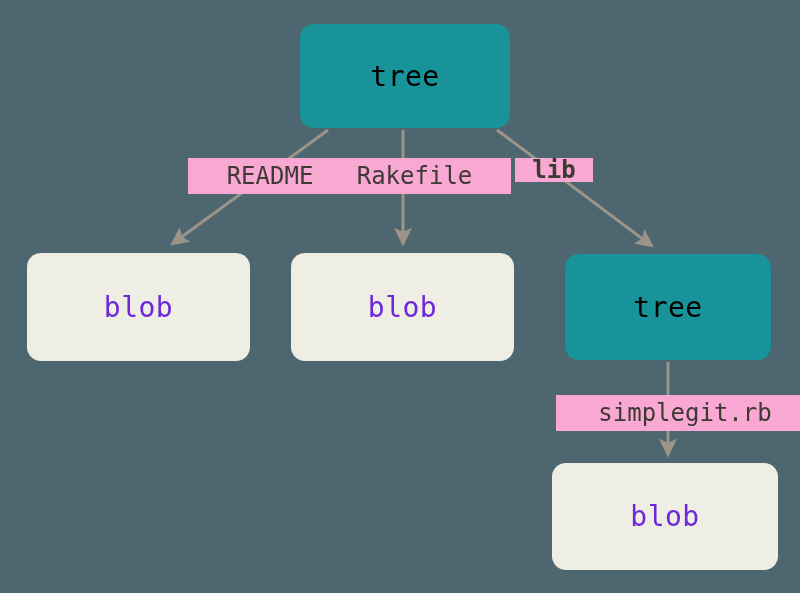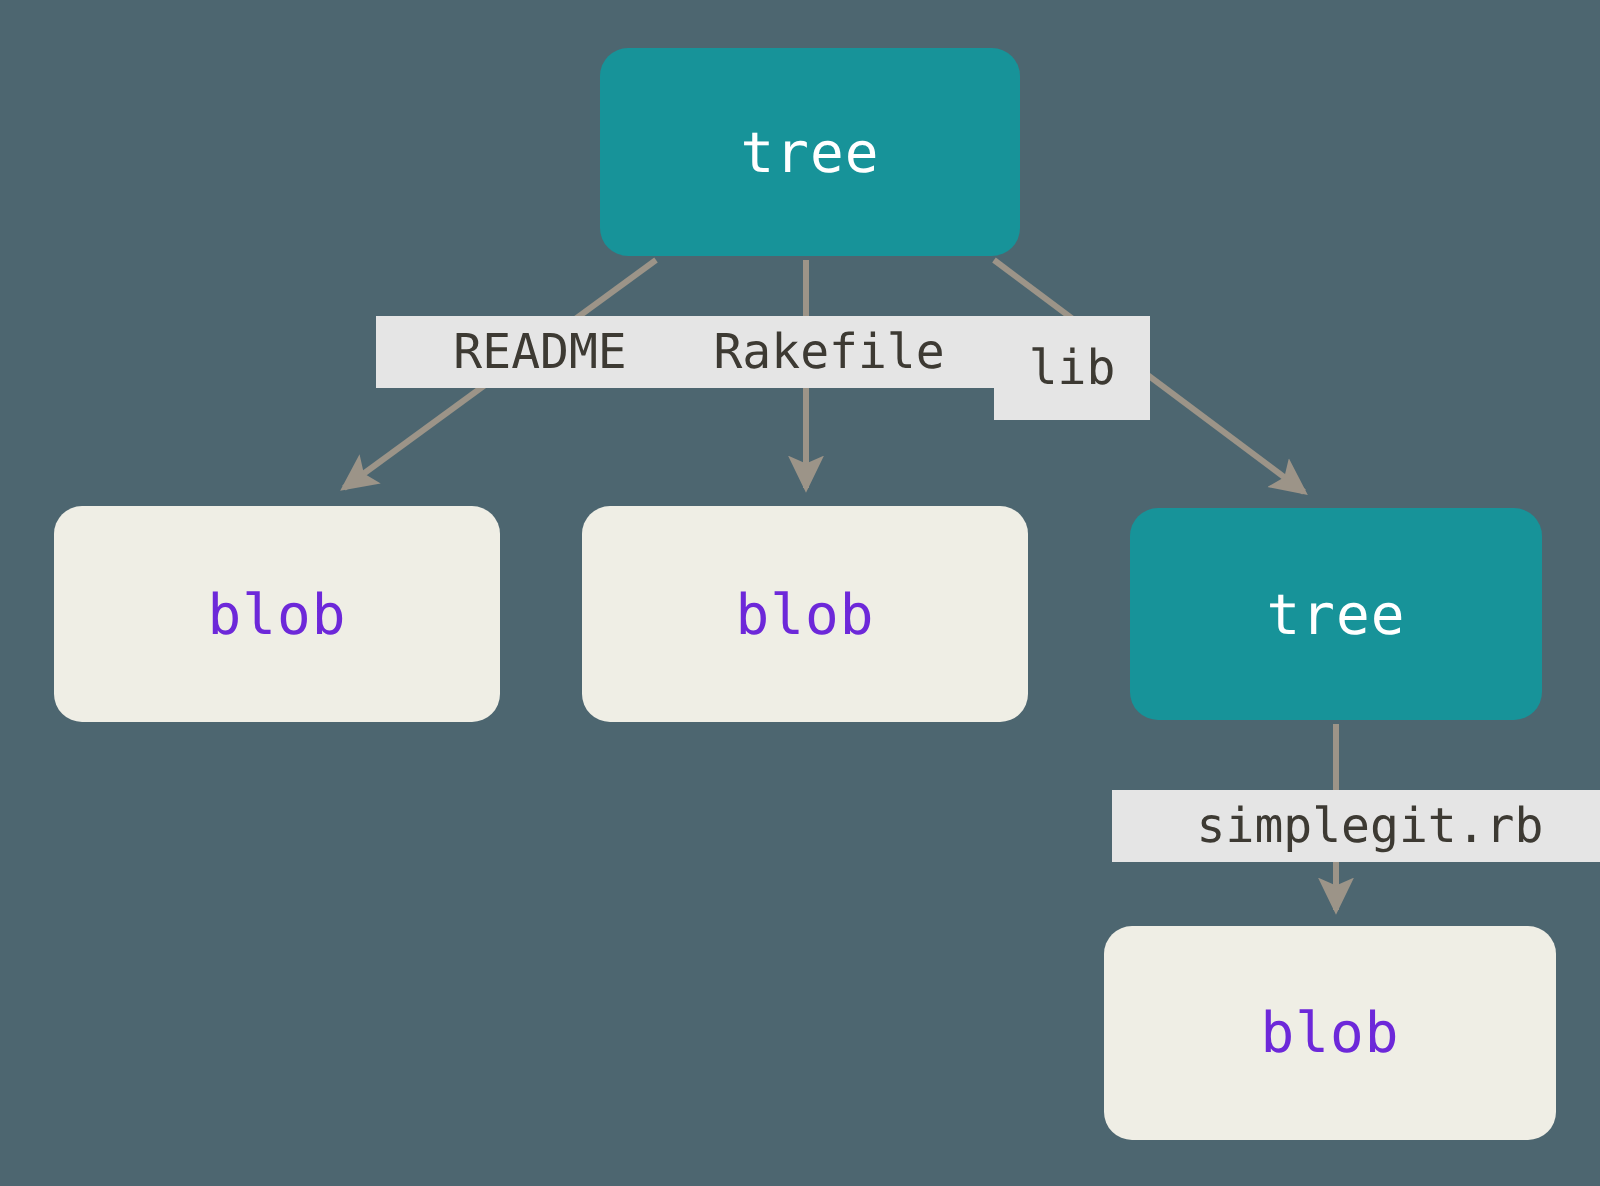--- a/index.html
+++ b/index.html
@@ -36,29 +36,29 @@
     display: flex;
     align-items: center;
     justify-content: center;
     font-family: "DejaVu Sans Mono", monospace;
     font-size: 28px;
     letter-spacing: 0.5px;
     box-sizing: border-box;
   }
   .node.tree {
     background: #179399;
-    color: #ffffff;
+    color: #000000;
   }
   .node.blob {
     background: #efeee5;
     color: #6d28d9;
   }
   .edge-label {
     position: absolute;
-    background: #e5e5e5;
+    background: #f9a8d4;
     color: #3d3a33;
     font-family: "DejaVu Sans Mono", monospace;
     font-size: 24px;
     display: flex;
     align-items: center;
     justify-content: center;
     box-sizing: border-box;
     white-space: pre;
     letter-spacing: 0px;
   }
@@ -99,17 +99,17 @@
   <div class="node tree" style="left:565px; top:254px; width:206px; height:106px;">
     <span>tree</span>
   </div>
 
   <div class="node blob" style="left:552px; top:463px; width:226px; height:107px;">
     <span>blob</span>
   </div>
 
   <div class="edge-label" style="left:188px; top:158px; width:323px; height:36px;">README   Rakefile</div>
 
-  <div class="edge-label" style="left:497px; top:158px; width:78px; height:52px;">lib</div>
+  <div class="edge-label" style="left:515px; top:158px; width:78px; height:24px;font-weight:bold;">lib</div>
 
   <div class="edge-label" style="left:556px; top:395px; width:258px; height:36px;">simplegit.rb</div>
 
 </div>
 
 </body></html>

